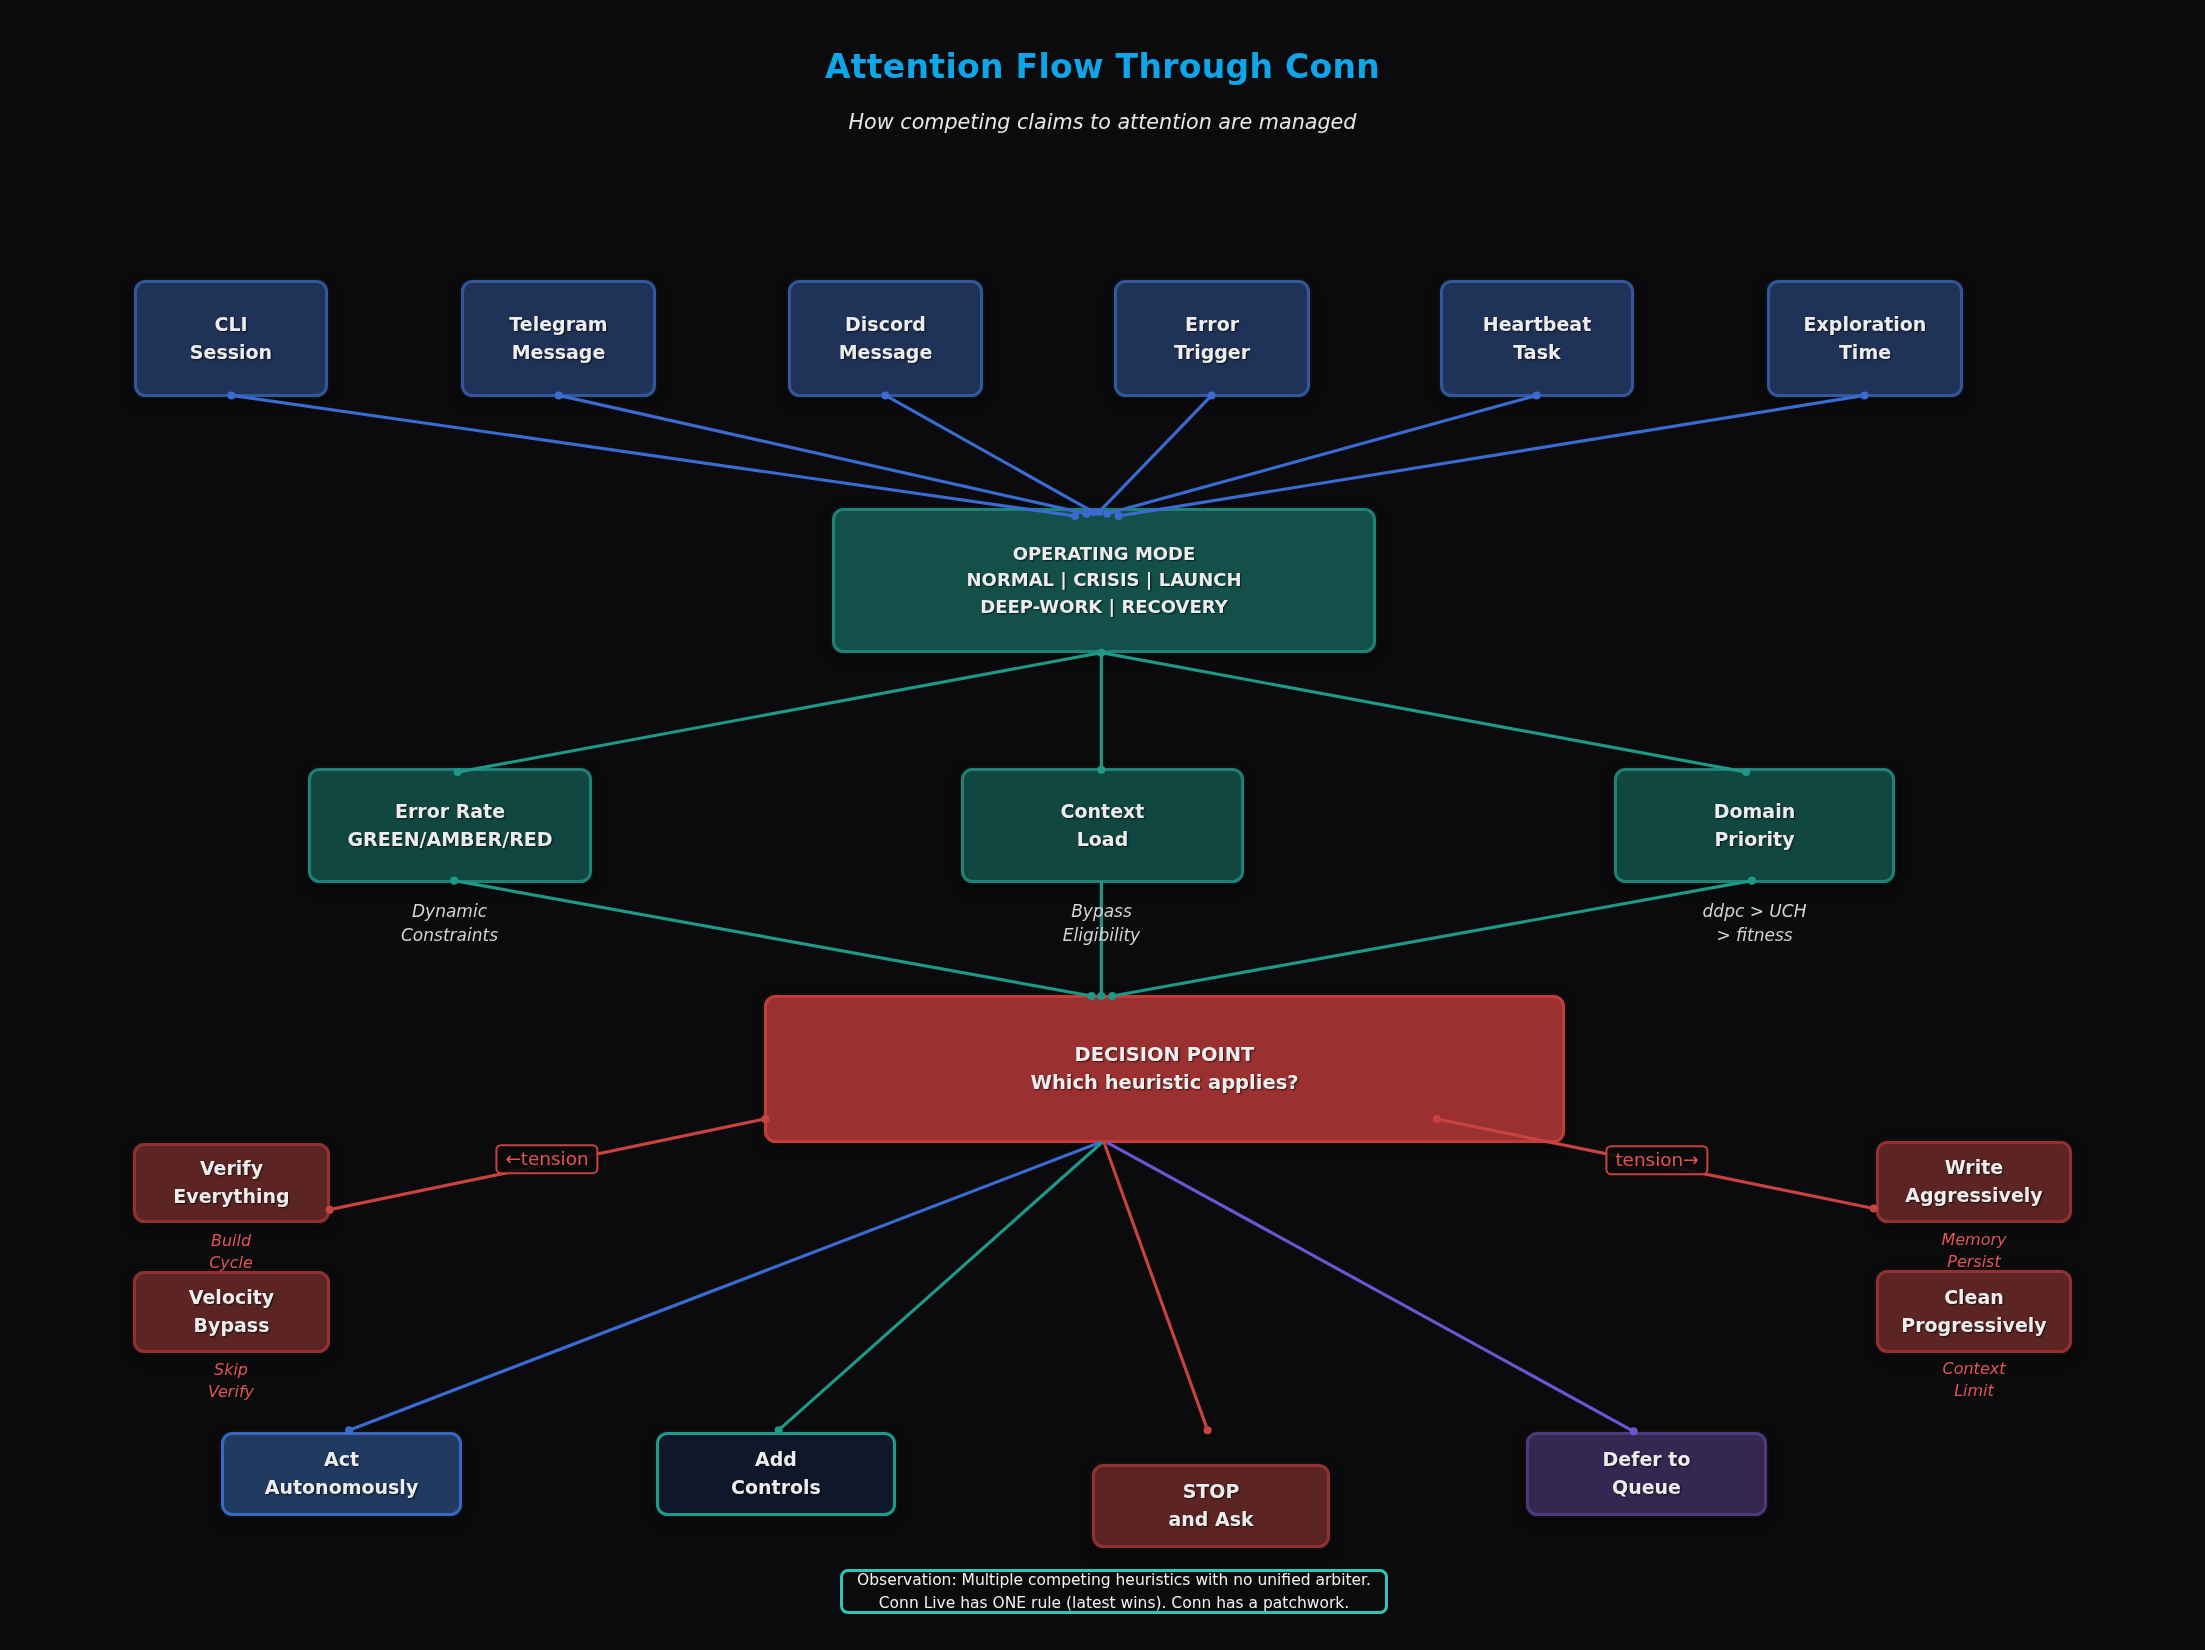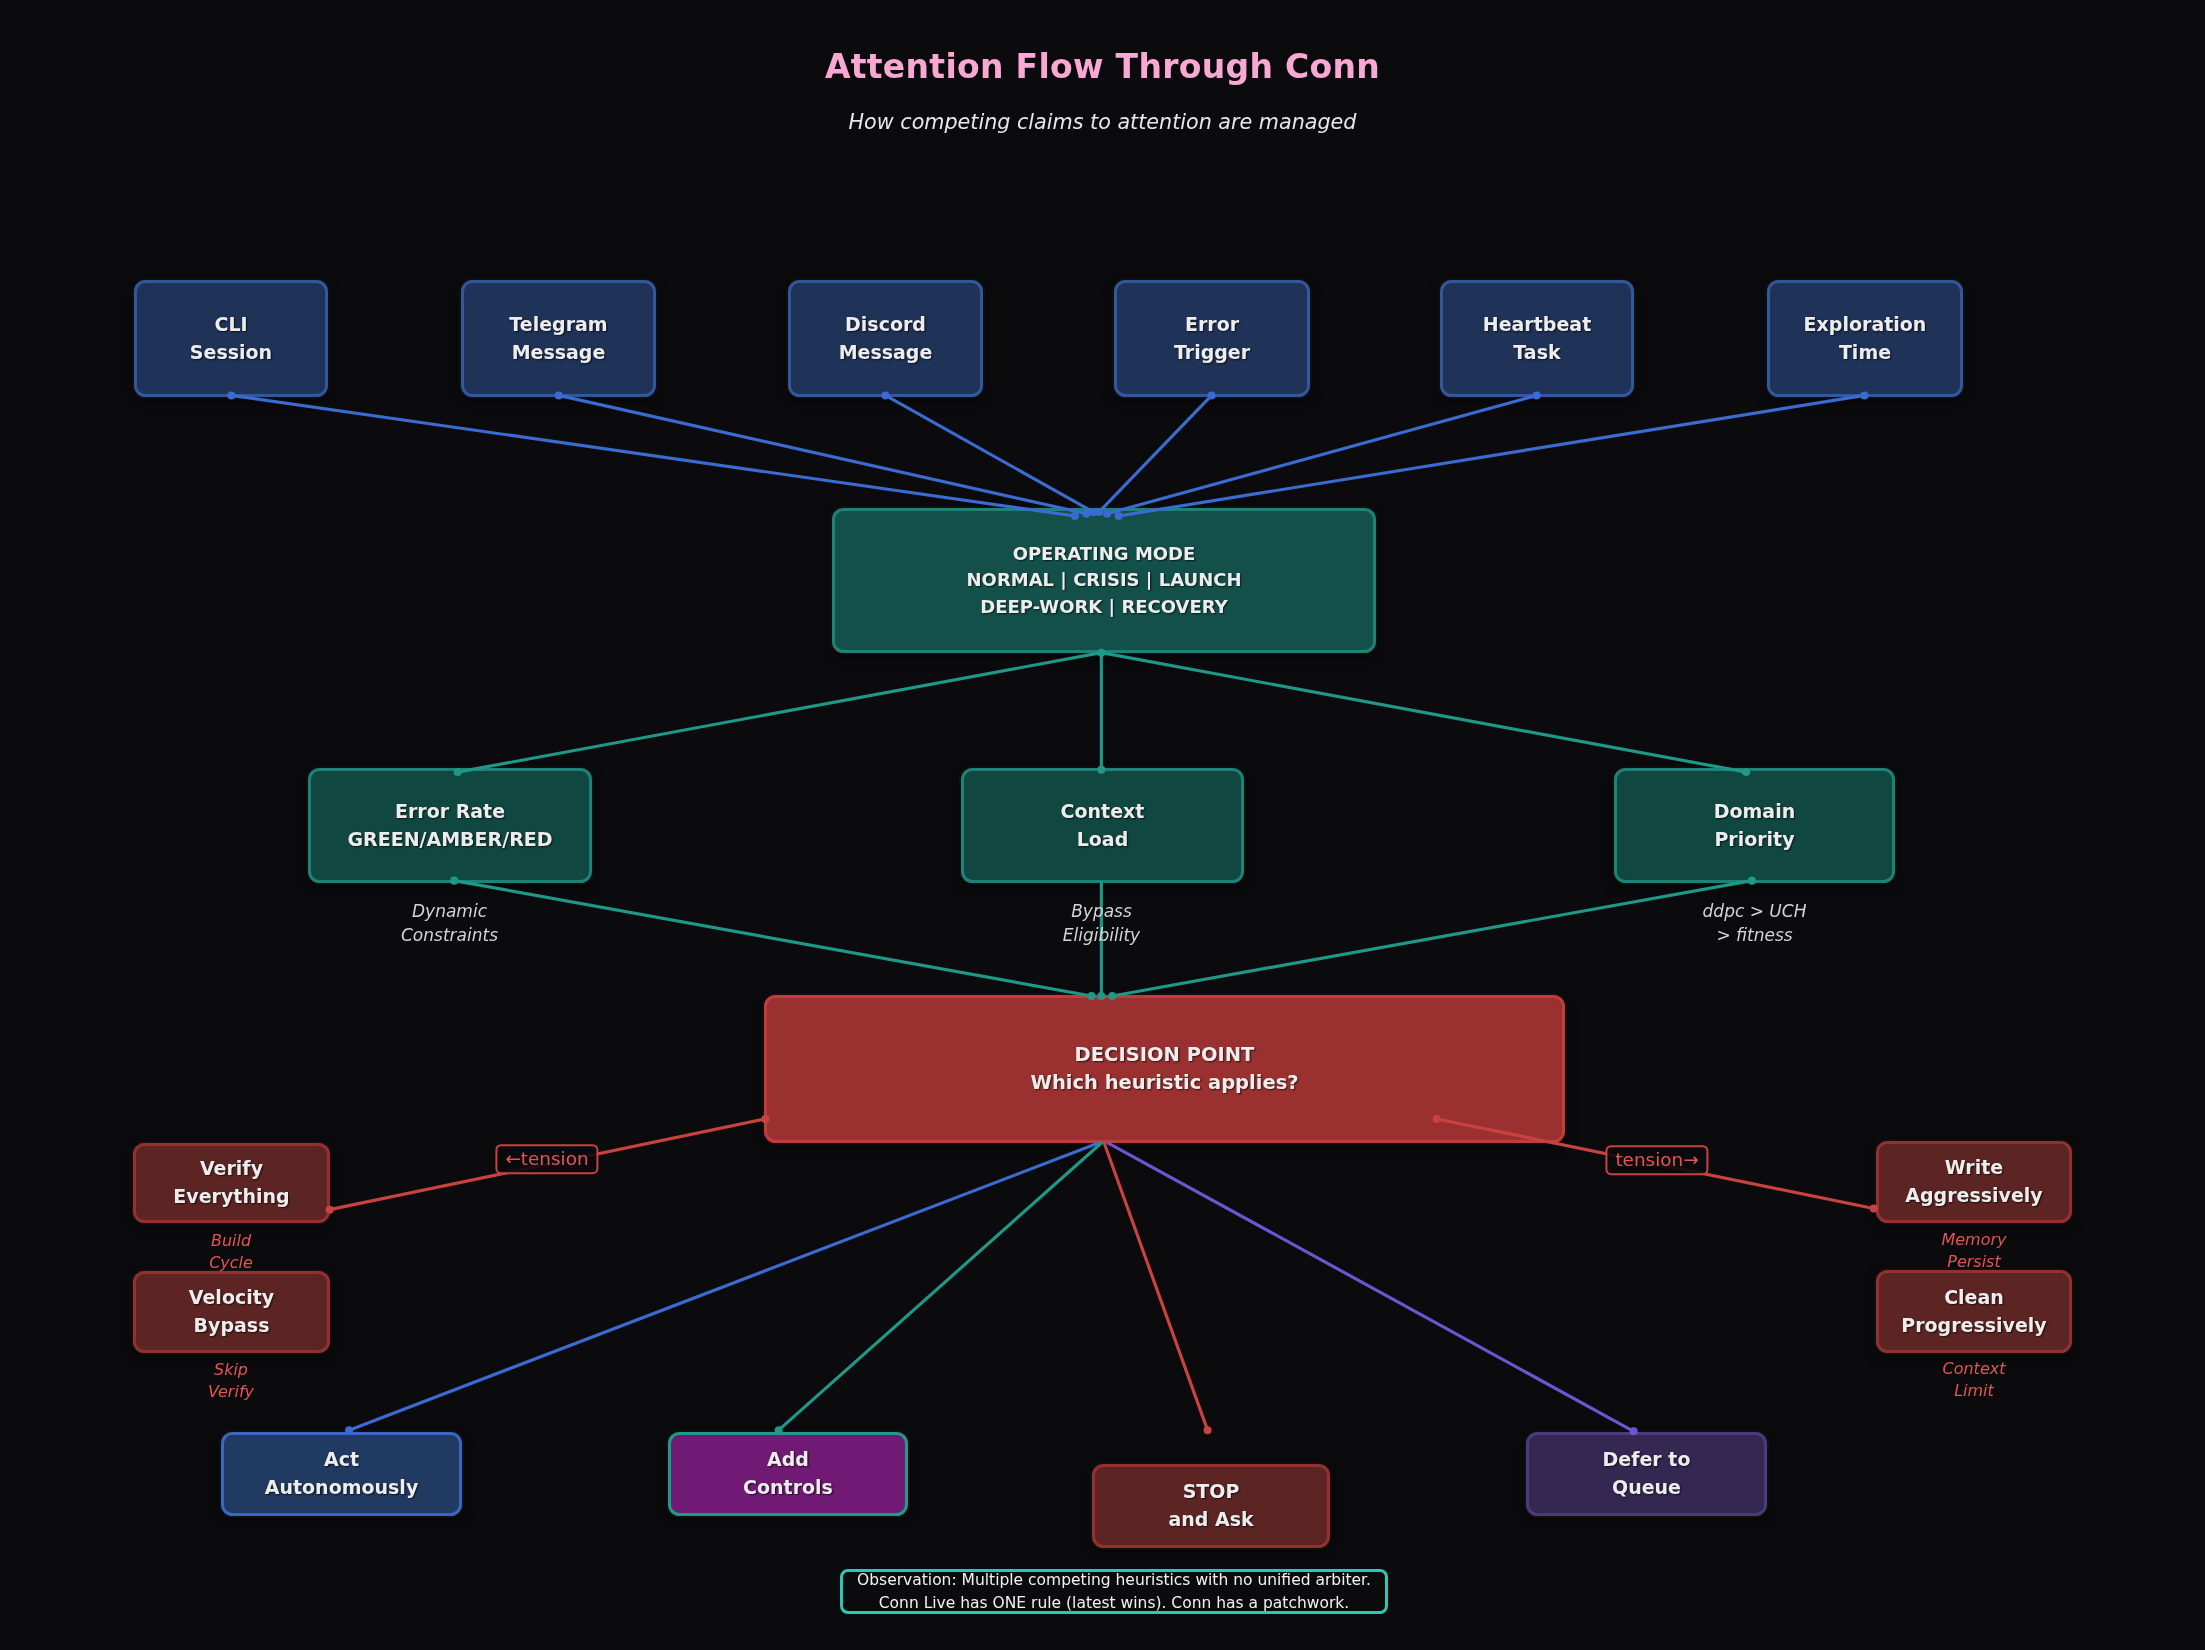--- a/index.html
+++ b/index.html
@@ -8,21 +8,21 @@
     width: 2205px;
     height: 1651px;
     background: #0b0b0d;
     font-family: "DejaVu Sans", "Liberation Sans", sans-serif;
     overflow: hidden;
   }
   .title {
     position: absolute;
     left: 0; right: 0; top: 47px;
     text-align: center;
-    color: #f9a8d4;
+    color: #0ea5e9;
     font-size: 33px;
     font-weight: bold;
     letter-spacing: 0.3px;
   }
   .subtitle {
     position: absolute;
     left: 0; right: 0; top: 110px;
     text-align: center;
     color: #e8e8e8;
     font-size: 20.7px;
@@ -41,21 +41,21 @@
     color: #ededee;
     font-weight: bold;
     font-size: 19px;
     line-height: 1.45;
     text-shadow: 1.1px 1.1px 1.7px rgba(0,0,0,0.65);
     box-shadow: 0 0 0 1.7px rgba(18,18,20,0.9), 0 4.6px 10.3px rgba(0,0,0,0.5);
   }
   .n-blue    { background: #1f3257; border-color: #33579c; }
   .n-teal-big{ background: #14504a; border-color: #1f8276; font-size: 18px; }
   .n-teal    { background: #114741; border-color: #1f8276; }
-  .n-teal-br { background: #701a75; border-color: #1f9b8a; margin-left: 12px; }
+  .n-teal-br { background: #0f172a; border-color: #1f9b8a; }
   .n-red-big { background: #9a3130; border-color: #c23d3a; font-size: 19.5px; }
   .n-maroon  { background: #5c2523; border-color: #943130; }
   .n-navy2   { background: #203a61; border-color: #3a67c4; }
   .n-purple  { background: #342853; border-color: #4c3a7d; }
   .edges { position: absolute; left: 0; top: 0; }
   .note {
     position: absolute;
     width: 195px;
     text-align: center;
     white-space: pre-line;

